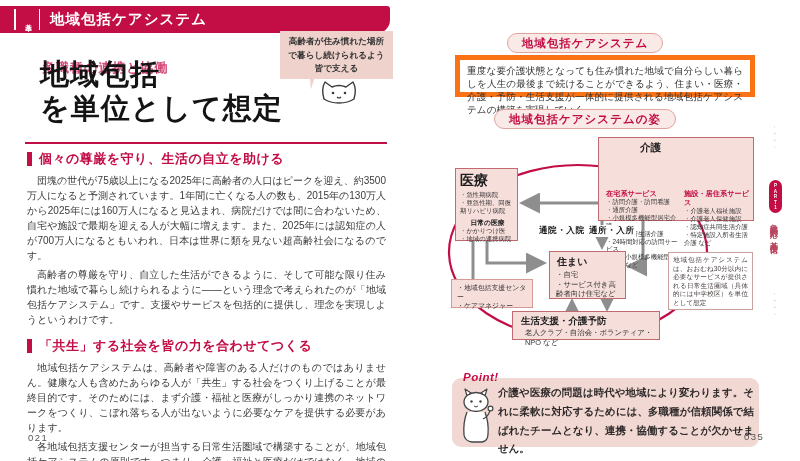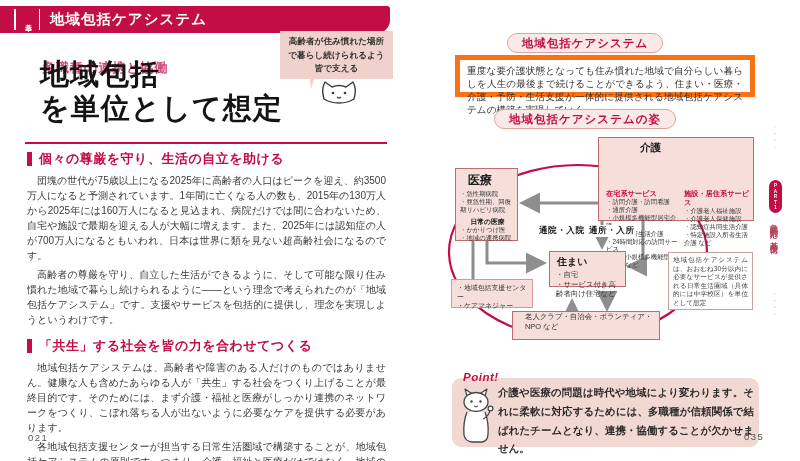--- a/index.html
+++ b/index.html
@@ -68,25 +68,25 @@
 
   .box-kaigo { left:158px; top:5px; width:156px; height:84px; }
   .box-kaigo .dtitle { font-size:10.5px; padding:3px 0 0 8px;margin-left:33px; }
   .kcol { position:absolute; top:17px; font-size:6.4px; line-height:7.9px; color:#333;margin-top:34px; }
   .kcol-l { left:7px; width:76px; }
   .kcol-r { left:85px; width:68px; }
   .khead { color:#c30d45; font-weight:bold; font-size:7.2px; line-height:9px; }
   .khead.mt { margin-top:4px; }
 
   .box-iryo { left:15px; top:36px; width:63px; height:73px; }
-  .box-iryo .dtitle { font-size:12px; padding:3px 0 1px 12px; }
+  .box-iryo .dtitle { font-size:14px; padding:3px 0 1px 4px; }
   .ilist { font-size:6.4px; line-height:8.2px; color:#333; padding:0 2px 0 4px; }
   .ihead { font-weight:bold; font-size:6.8px; color:#222; text-align:center; margin-top:3px; }
 
-  .box-sumai { left:109px; top:119px; width:77px; height:36px; }
+  .box-sumai { left:109px; top:119px; width:77px; height:48px; }
   .box-sumai .dtitle { font-size:10px; padding:3px 0 1px 7px; }
   .slist { font-size:7.4px; line-height:9.5px; color:#333; padding:0 4px 0 6px; }
 
   .box-center { left:11px; top:147px; width:82px; height:29px; border-color:#d69a96; }
   .clist { font-size:6.9px; line-height:9px; color:#333; padding:3px 3px 0 5px; }
 
   .box-note { left:228px; top:120px; width:85px; height:58px; background:#fff; border-color:#c9a09c; }
   .note-text { font-size:6.6px; line-height:8.6px; color:#4a4040; padding:3px 4px; text-align:justify; }
 
   .box-seikatsu { left:72px; top:179px; width:148px; height:29px; }
@@ -230,20 +230,21 @@
           <div>・地域包括支援センター</div>
           <div>・ケアマネジャー</div>
         </div>
       </div>
 
       <div class="dbox box-note">
         <div class="note-text">地域包括ケアシステムは、おおむね30分以内に必要なサービスが提供される日常生活圏域（具体的には中学校区）を単位として想定</div>
       </div>
 
       <div class="dbox box-seikatsu">
+        <div class="dtitle">生活支援・介護予防</div>
         <div class="seik-sub">老人クラブ・自治会・ボランティア・NPO など</div>
       </div>
 
       <div class="dlabel lbl-tsuin">通院・入院</div>
       <div class="dlabel lbl-tsusho">通所・入所</div>
     </div>
 
     <div class="point-box"></div>
     <div class="point-label">Point!</div>
     <svg class="point-cat" width="40" height="56" viewBox="0 0 40 56">

